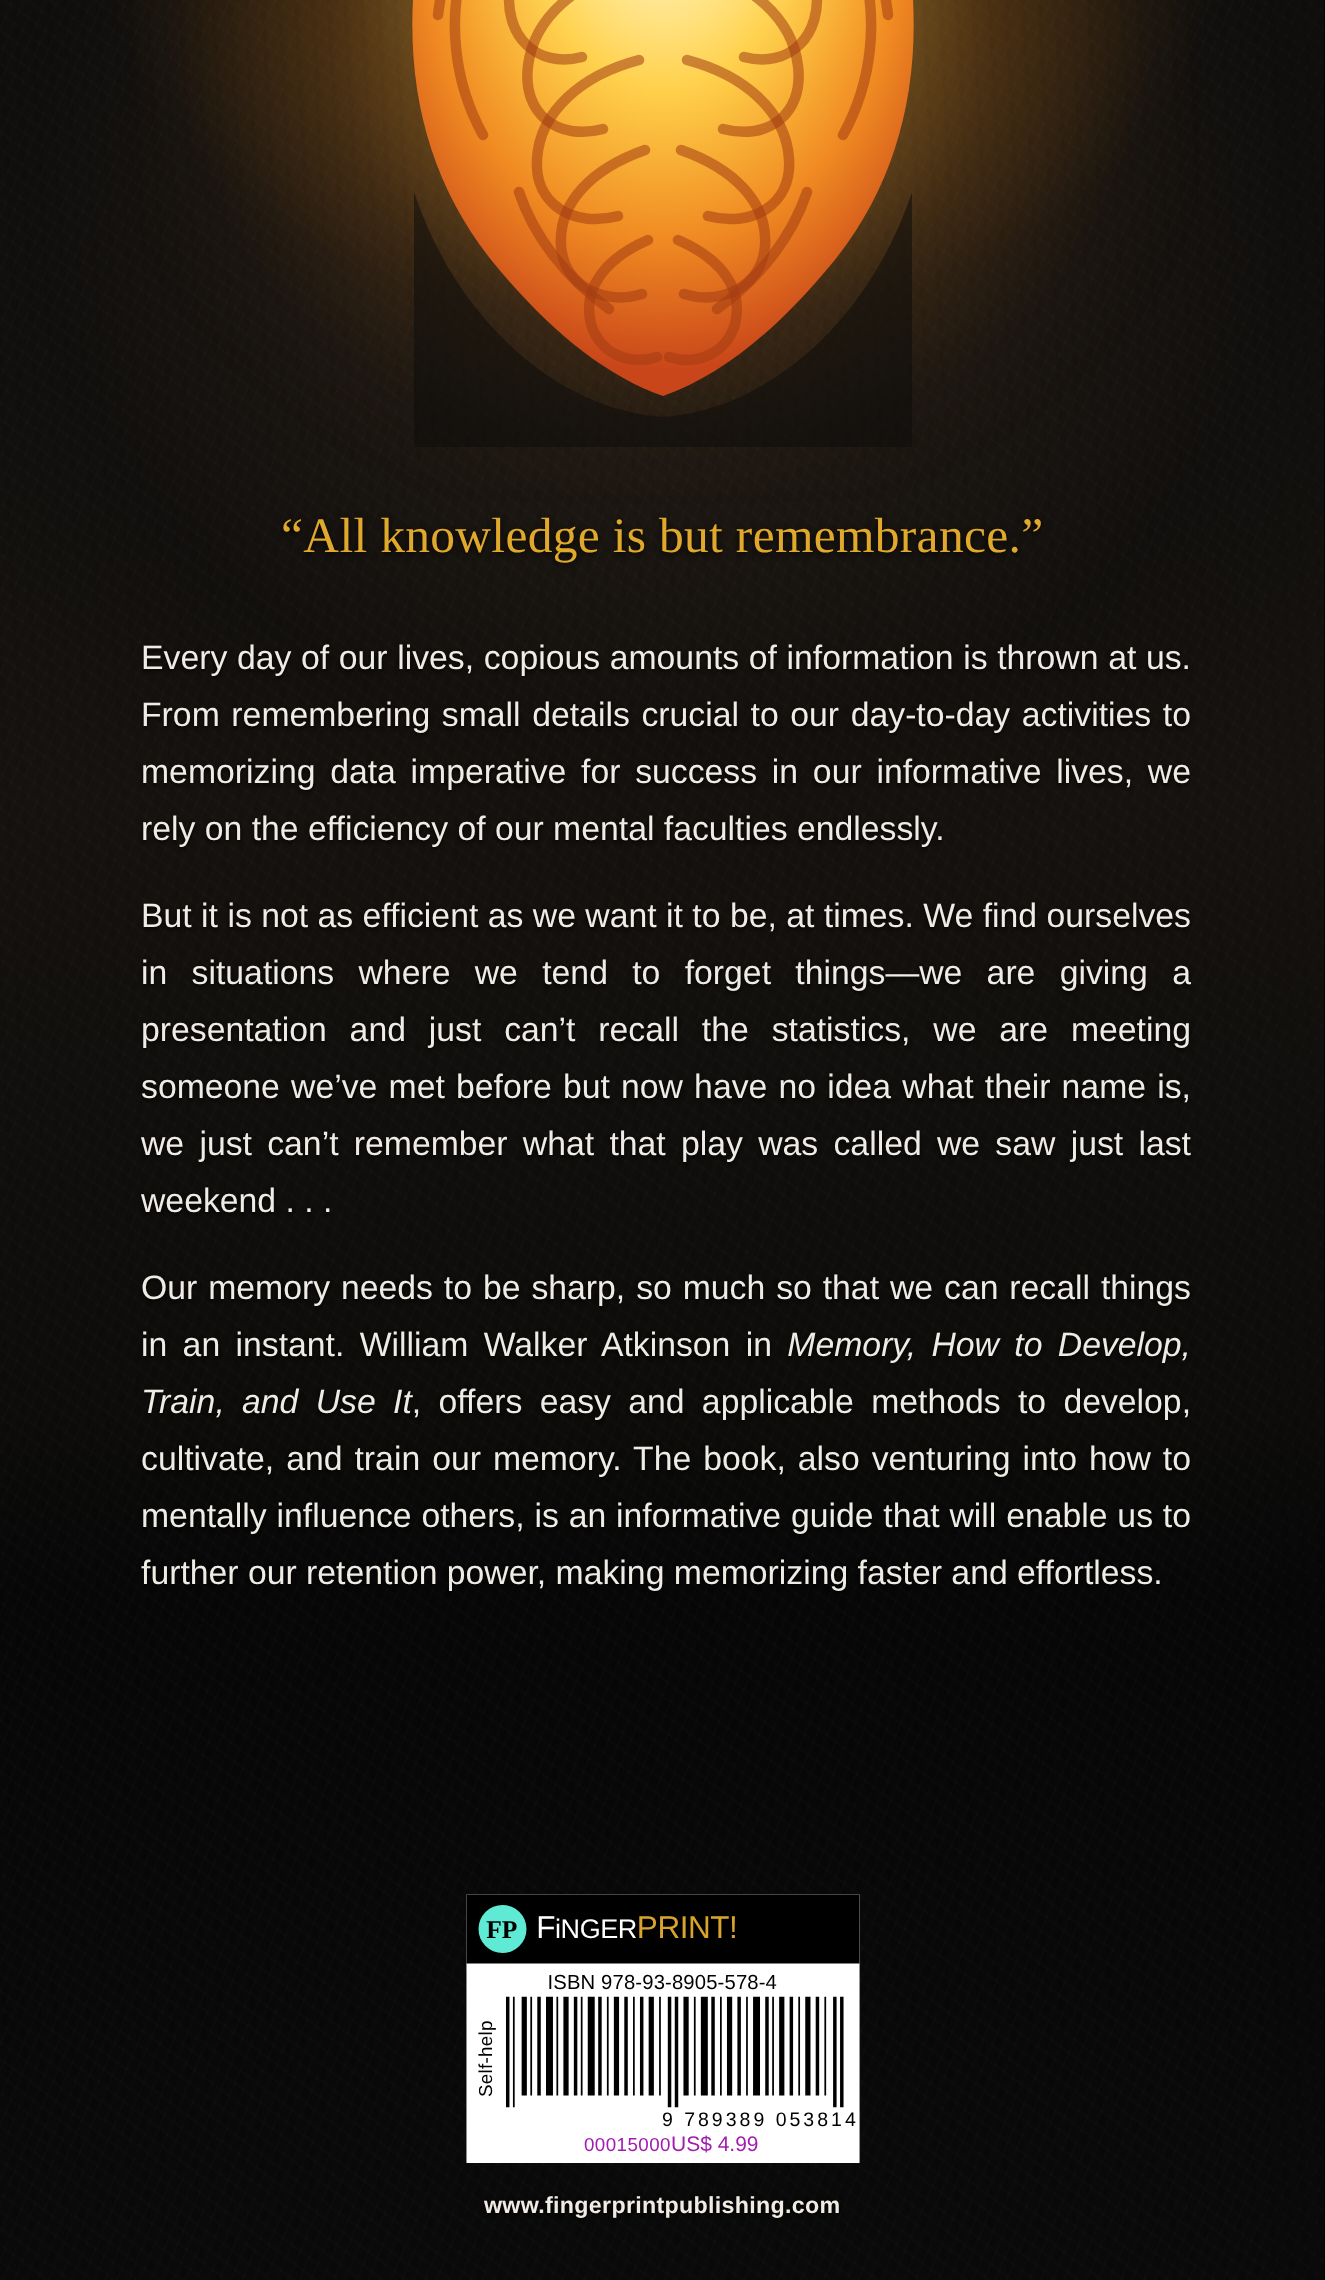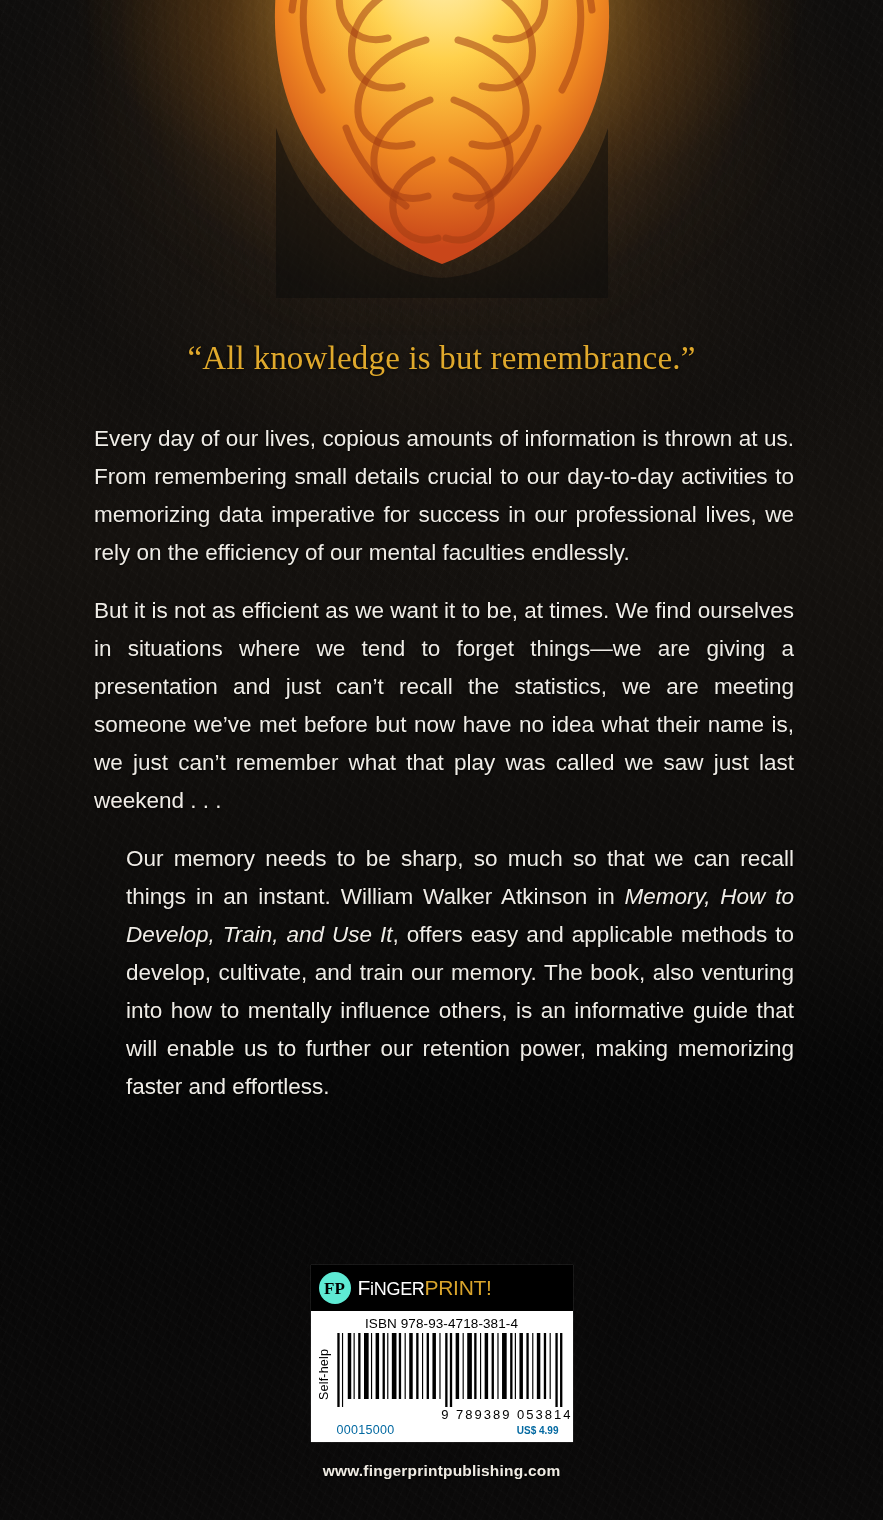--- a/index.html
+++ b/index.html
@@ -92,21 +92,21 @@
     width: 700px;
     color: #efece6;
     font-size: 22.5px;
     line-height: 38px;
     text-align: justify;
     text-shadow: 0 1px 3px rgba(0,0,0,0.85);
   }
   .blurb p {
     margin: 0 0 20px 0;
   }
-  .blurb p:last-child { margin-bottom: 0; margin-left: 32px; }
+  .blurb p:last-child { margin-bottom: 0; }
   .blurb em { font-style: italic; }
 
   
   .barcode-block {
     position: absolute;
     left: 50%;
     transform: translateX(-50%);
     bottom: 78px;
     width: 262px;
     background: #ffffff;
@@ -176,27 +176,27 @@
   .bar-digits {
     font-family: "Liberation Sans", sans-serif;
     font-size: 13px;
     color: #000;
     letter-spacing: 2.0px;
     text-align: right;
     padding-left: 14px;
   }
   .price-row {
     display: flex;
-    justify-content: space-between;
+    justify-content: center;
     align-items: baseline;
     padding: 1px 14px 5px 26px;
-    color: #0369a1;
+    color: #a21caf;
   }
   .price-left { font-size: 12.5px; letter-spacing: 0.3px; }
-  .price-right { font-size: 10px; font-weight: bold; }
+  .price-right { font-size: 14px; font-weight: normal; }
 
   .website {
     position: absolute;
     left: 0;
     right: 0;
     bottom: 40px;
     text-align: center;
     color: #f0ece4;
     font-size: 15.5px;
     font-weight: bold;
@@ -282,33 +282,33 @@
       </g>
 
       <path d="M40 250 C 70 340, 140 396, 206 400 C 272 396, 342 340, 372 250
                L 372 420 L 40 420 Z" fill="#0d0c0b" opacity="0.55"></path>
     </svg>
   </div>
 
   <div class="quote">“All knowledge is but remembrance.”</div>
 
   <div class="blurb">
-    <p>Every day of our lives, copious amounts of information is thrown at us. From remembering small details crucial to our day-to-day activities to memorizing data imperative for success in our professional lives, we rely on the efficiency of our mental faculties endlessly.</p>
+    <p>Every day of our lives, copious amounts of information is thrown at us. From remembering small details crucial to our day-to-day activities to memorizing data imperative for success in our informative lives, we rely on the efficiency of our mental faculties endlessly.</p>
     <p>But it is not as efficient as we want it to be, at times. We find ourselves in situations where we tend to forget things—we are giving a presentation and just can’t recall the statistics, we are meeting someone we’ve met before but now have no idea what their name is, we just can’t remember what that play was called we saw just last weekend . . .</p>
     <p><span>Our memory needs to be sharp, so much so that we can recall things in an instant. William Walker Atkinson in </span><em>Memory, How to Develop, Train, and Use It</em><span>, offers easy and applicable methods to develop, cultivate, and train our memory. The book, also venturing into how to mentally influence others, is an informative guide that will enable us to further our retention power, making memorizing faster and effortless.</span></p>
   </div>
 
   <div class="barcode-block">
 
     <div class="fp-logo-bar">
       <div class="fp-mark">FP</div>
       <div class="fp-word"><span>F</span><span class="lower">iNGER</span><span class="print">PRINT!</span></div>
     </div>
 
-    <div class="isbn-text">ISBN 978-93-4718-381-4</div>
+    <div class="isbn-text">ISBN 978-93-8905-578-4</div>
 
     <div class="barcode-area">
       <div class="selfhelp">Self-help</div>
       <svg class="bars" viewBox="0 0 200 74" preserveAspectRatio="none">
         <g fill="#000">
           <rect x="2" y="0" width="2" height="74"></rect>
           <rect x="6" y="0" width="1" height="74"></rect>
           <rect x="11" y="0" width="3" height="66"></rect>
           <rect x="16" y="0" width="1" height="66"></rect>
           <rect x="20" y="0" width="2" height="66"></rect>

